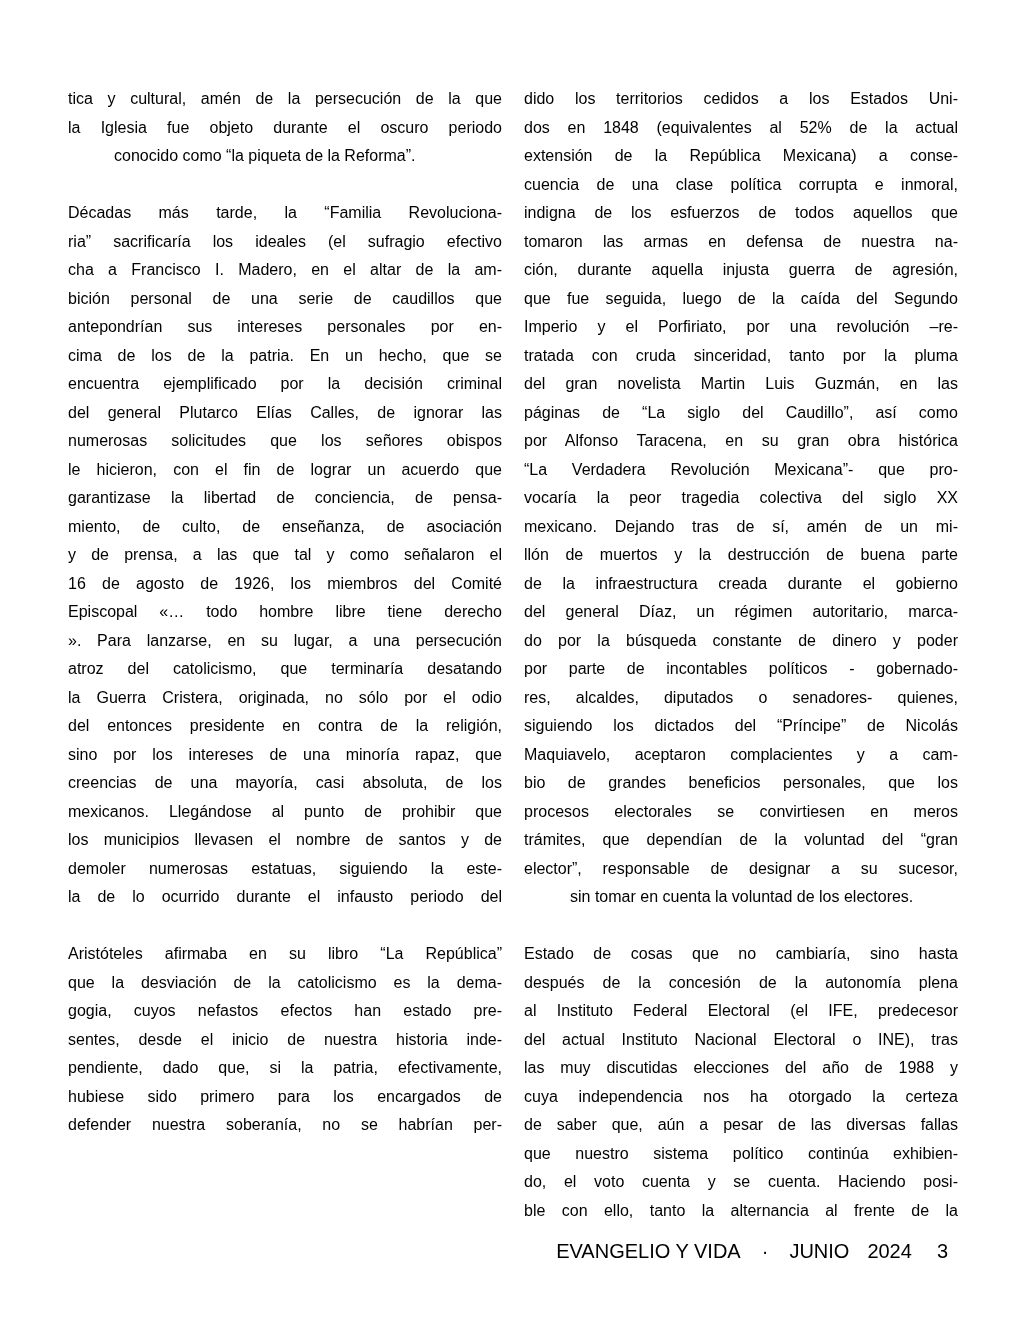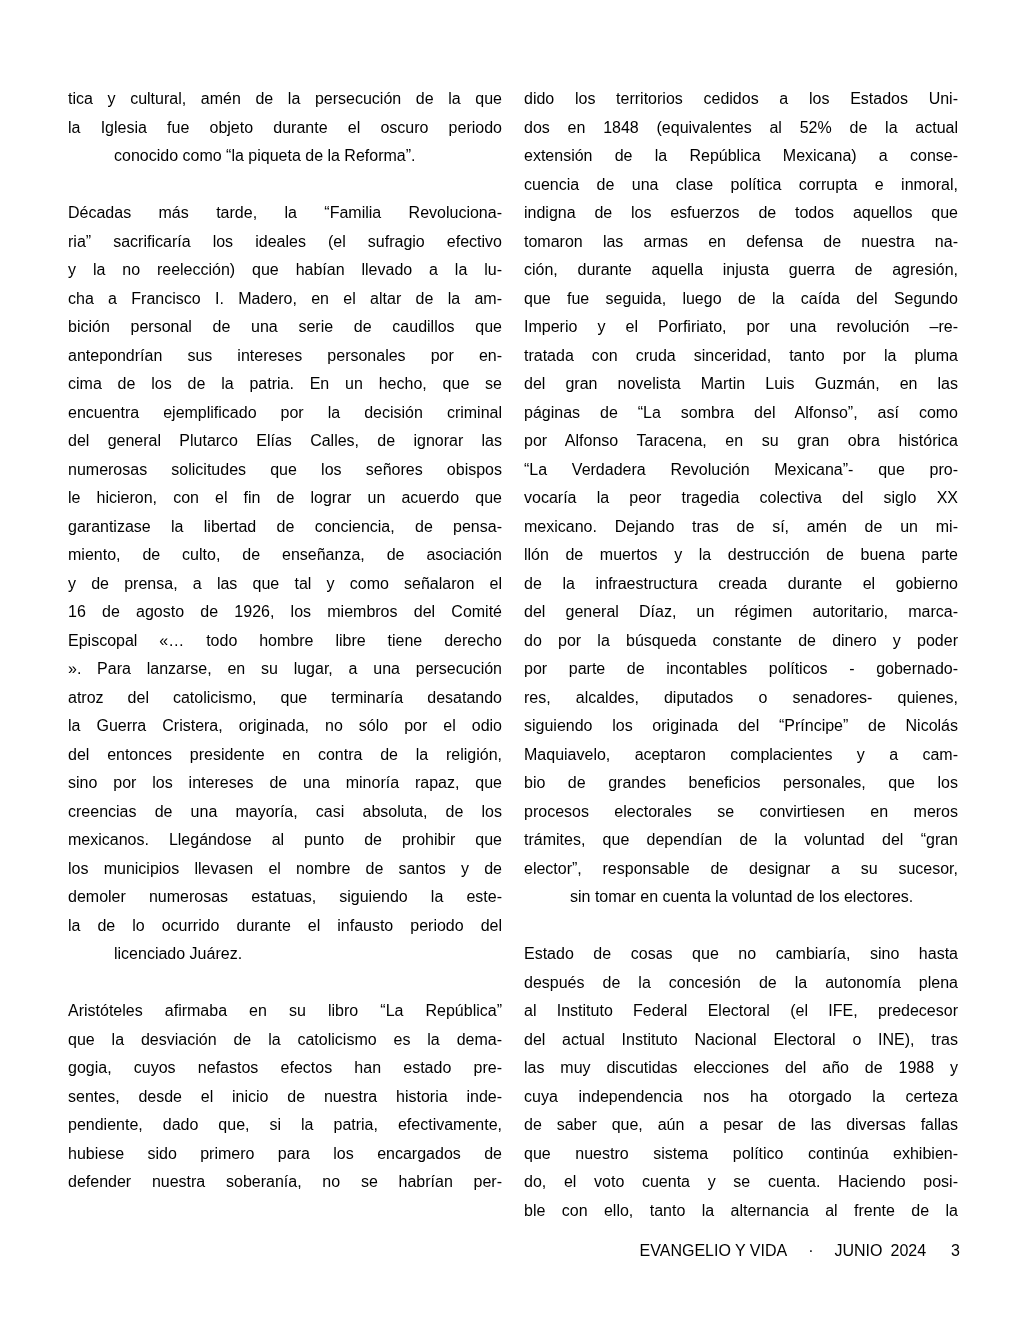--- a/index.html
+++ b/index.html
@@ -40,53 +40,52 @@
     max-height: 28.5px;
     overflow: hidden;
   }
   .line.line-last {
     text-align-last: left;
     margin-left: 46px;
   }
   .footer {
     position: absolute;
     top: 1238px;
-    right: 60px;
-    font-size: 16px;
+    right: 72px;
+    font-size: 20px;
     line-height: 26px;
     display: flex;
     align-items: flex-start;
     white-space: nowrap;
   }
   .footer .sep {
     margin: 0 21px;
   }
   .footer .month {
-    margin-right: 8px;
+    margin-right: 18px;
   }
   .footer .year {
     margin-right: 25px;
   }
 </style>
 </head>
 <body>
 
 <div class="page">
 
   <div class="columns">
     <div class="column">
         <div class="paragraph">
           <div class="line">tica y cultural, amén de la persecución de la que</div>
           <div class="line">la Iglesia fue objeto durante el oscuro periodo</div>
           <div class="line line-last">conocido como “la piqueta de la Reforma”.</div>
         </div>
         <div class="paragraph">
           <div class="line">Décadas más tarde, la “Familia Revoluciona-</div>
           <div class="line">ria” sacrificaría los ideales (el sufragio efectivo</div>
-          <div class="line">y la no reelección) que habían llevado a la lu-</div>
           <div class="line">cha a Francisco I. Madero, en el altar de la am-</div>
           <div class="line">bición personal de una serie de caudillos que</div>
           <div class="line">antepondrían sus intereses personales por en-</div>
           <div class="line">cima de los de la patria. En un hecho, que se</div>
           <div class="line">encuentra ejemplificado por la decisión criminal</div>
           <div class="line">del general Plutarco Elías Calles, de ignorar las</div>
           <div class="line">numerosas solicitudes que los señores obispos</div>
           <div class="line">le hicieron, con el fin de lograr un acuerdo que</div>
           <div class="line">garantizase la libertad de conciencia, de pensa-</div>
           <div class="line">miento, de culto, de enseñanza, de asociación</div>
@@ -96,21 +95,20 @@
           <div class="line">». Para lanzarse, en su lugar, a una persecución</div>
           <div class="line">atroz del catolicismo, que terminaría desatando</div>
           <div class="line">la Guerra Cristera, originada, no sólo por el odio</div>
           <div class="line">del entonces presidente en contra de la religión,</div>
           <div class="line">sino por los intereses de una minoría rapaz, que</div>
           <div class="line">creencias de una mayoría, casi absoluta, de los</div>
           <div class="line">mexicanos. Llegándose al punto de prohibir que</div>
           <div class="line">los municipios llevasen el nombre de santos y de</div>
           <div class="line">demoler numerosas estatuas, siguiendo la este-</div>
           <div class="line">la de lo ocurrido durante el infausto periodo del</div>
-          <div class="line line-last">licenciado Juárez.</div>
         </div>
         <div class="paragraph">
           <div class="line">Aristóteles afirmaba en su libro “La República”</div>
           <div class="line">que la desviación de la catolicismo es la dema-</div>
           <div class="line">gogia, cuyos nefastos efectos han estado pre-</div>
           <div class="line">sentes, desde el inicio de nuestra historia inde-</div>
           <div class="line">pendiente, dado que, si la patria, efectivamente,</div>
           <div class="line">hubiese sido primero para los encargados de</div>
           <div class="line">defender nuestra soberanía, no se habrían per-</div>
         </div>
@@ -121,32 +119,32 @@
           <div class="line">dos en 1848 (equivalentes al 52% de la actual</div>
           <div class="line">extensión de la República Mexicana) a conse-</div>
           <div class="line">cuencia de una clase política corrupta e inmoral,</div>
           <div class="line">indigna de los esfuerzos de todos aquellos que</div>
           <div class="line">tomaron las armas en defensa de nuestra na-</div>
           <div class="line">ción, durante aquella injusta guerra de agresión,</div>
           <div class="line">que fue seguida, luego de la caída del Segundo</div>
           <div class="line">Imperio y el Porfiriato, por una revolución –re-</div>
           <div class="line">tratada con cruda sinceridad, tanto por la pluma</div>
           <div class="line">del gran novelista Martin Luis Guzmán, en las</div>
-          <div class="line">páginas de “La sombra del Alfonso”,  así como</div>
+          <div class="line">páginas de “La siglo del Caudillo”,  así como</div>
           <div class="line">por Alfonso Taracena, en su gran obra histórica</div>
           <div class="line">“La Verdadera Revolución Mexicana”- que pro-</div>
           <div class="line">vocaría la peor tragedia colectiva del siglo XX</div>
           <div class="line">mexicano. Dejando tras de sí, amén de un mi-</div>
           <div class="line">llón de muertos y la destrucción de buena parte</div>
           <div class="line">de la infraestructura creada durante el gobierno</div>
           <div class="line">del general Díaz, un régimen autoritario, marca-</div>
           <div class="line">do por la búsqueda constante de dinero y poder</div>
           <div class="line">por parte de incontables políticos - gobernado-</div>
           <div class="line">res, alcaldes, diputados o senadores- quienes,</div>
-          <div class="line">siguiendo los originada del “Príncipe” de Nicolás</div>
+          <div class="line">siguiendo los dictados del “Príncipe” de Nicolás</div>
           <div class="line">Maquiavelo, aceptaron complacientes y a cam-</div>
           <div class="line">bio de grandes beneficios personales, que los</div>
           <div class="line">procesos electorales se convirtiesen en meros</div>
           <div class="line">trámites, que dependían de la voluntad del “gran</div>
           <div class="line">elector”, responsable de designar a su sucesor,</div>
           <div class="line line-last">sin tomar en cuenta la voluntad de los electores.</div>
         </div>
         <div class="paragraph">
           <div class="line">Estado de cosas que no cambiaría, sino hasta</div>
           <div class="line">después de la concesión de la autonomía plena</div>

